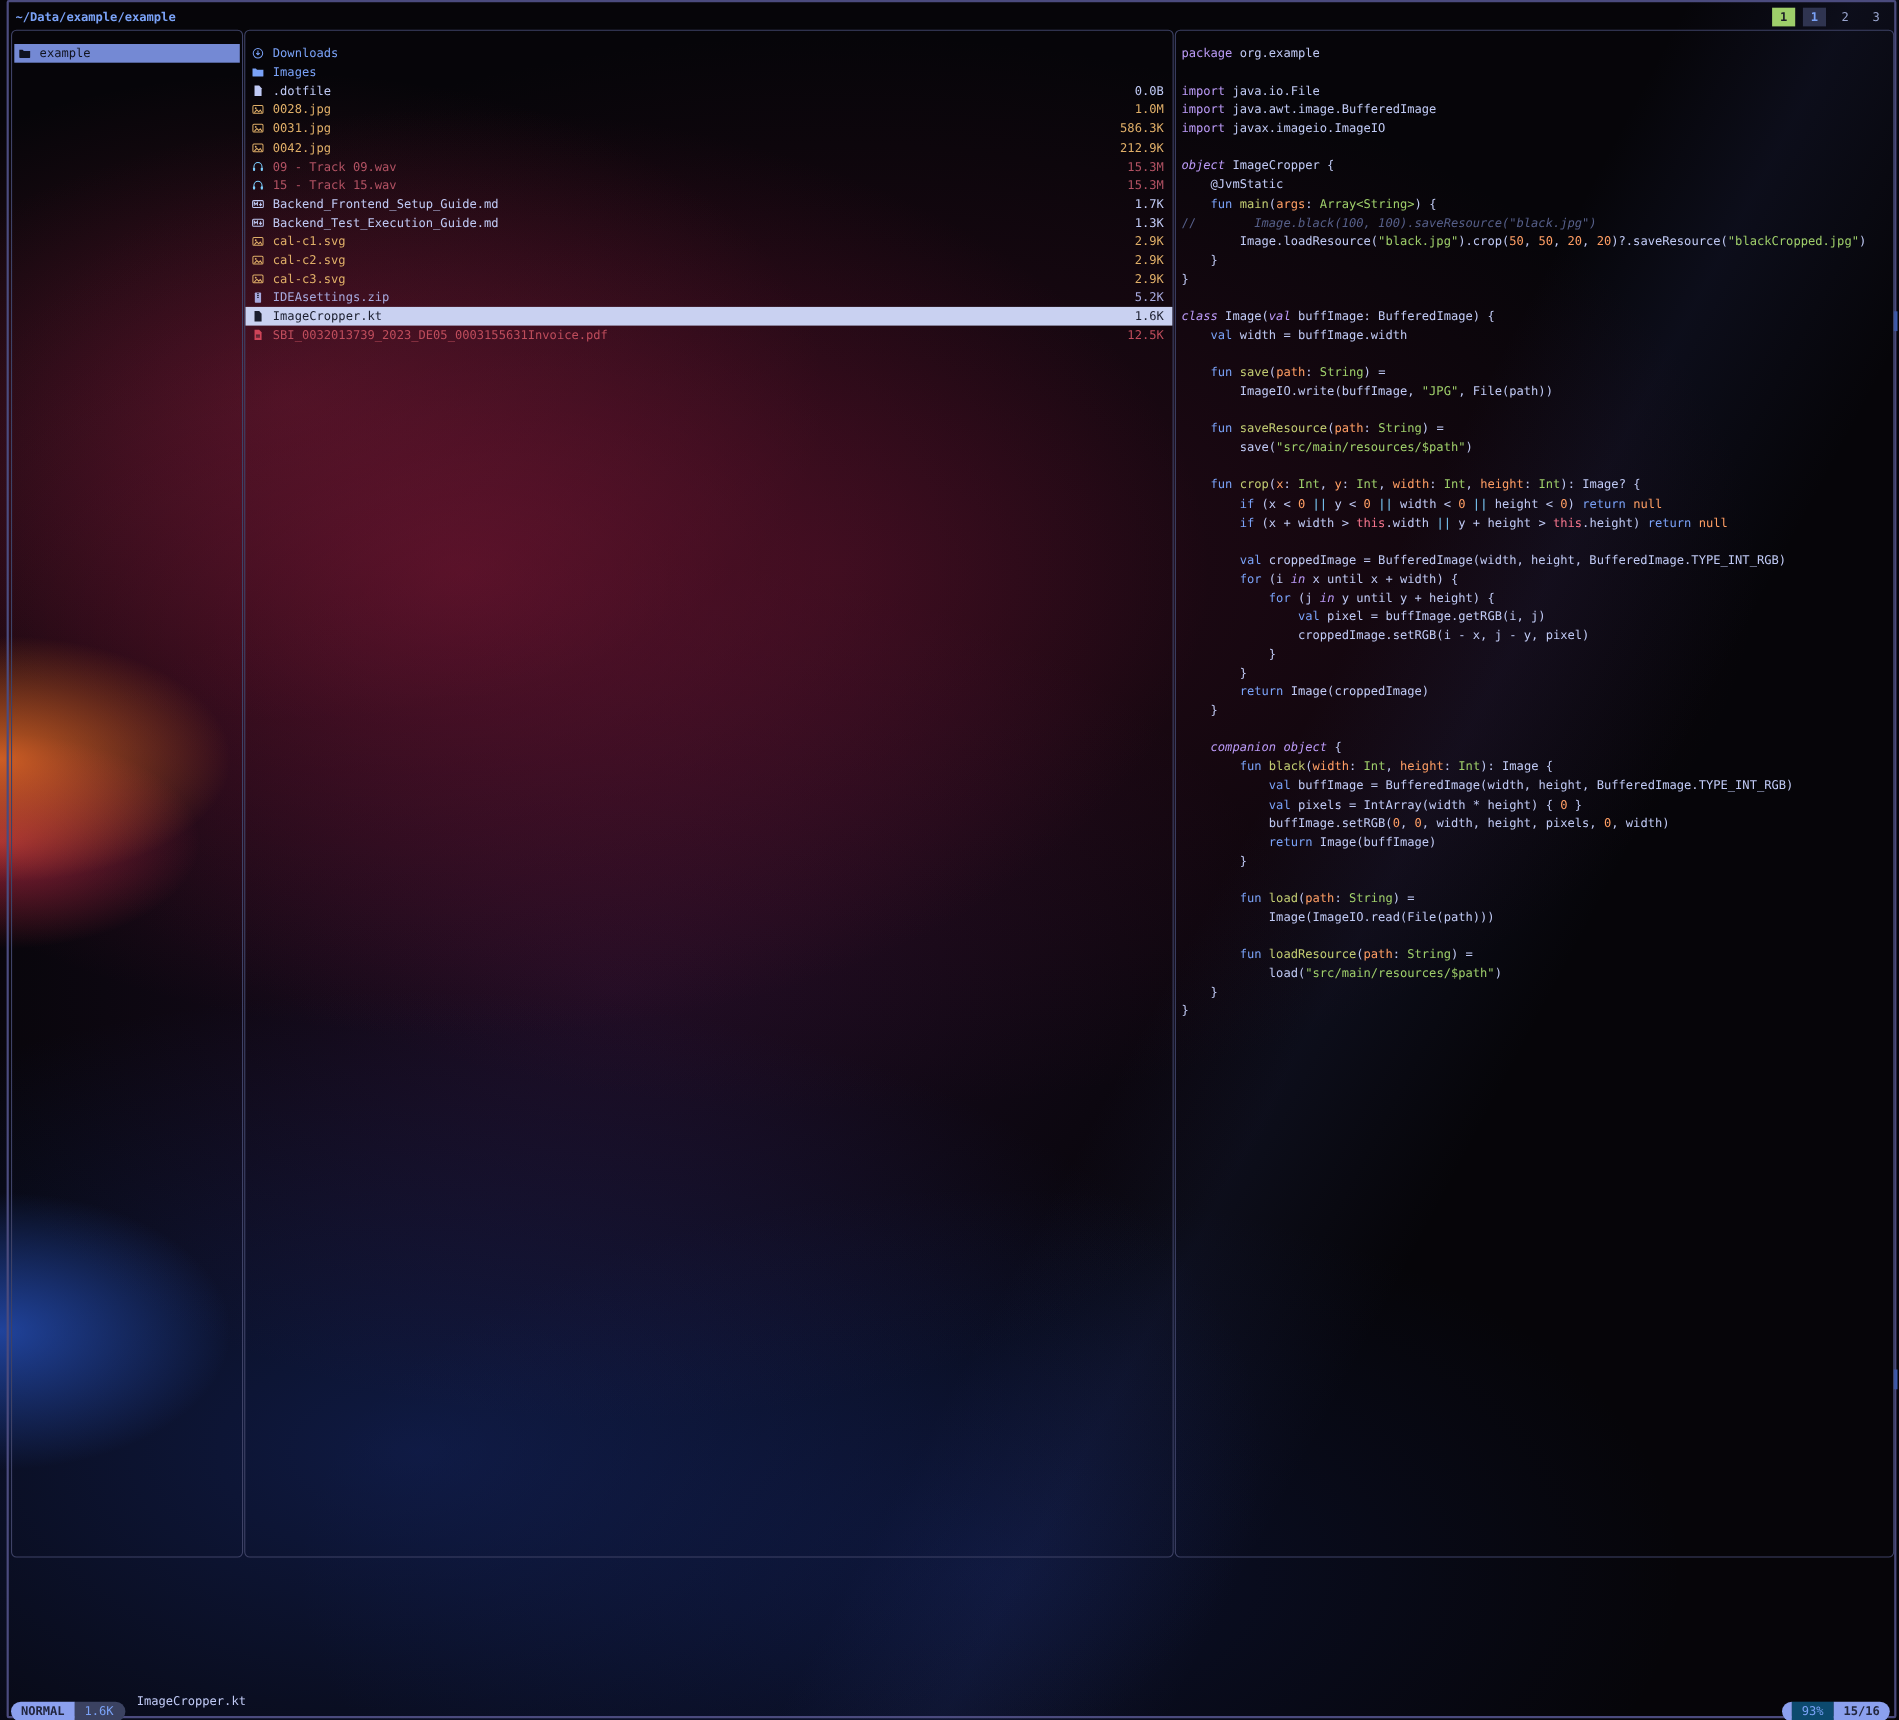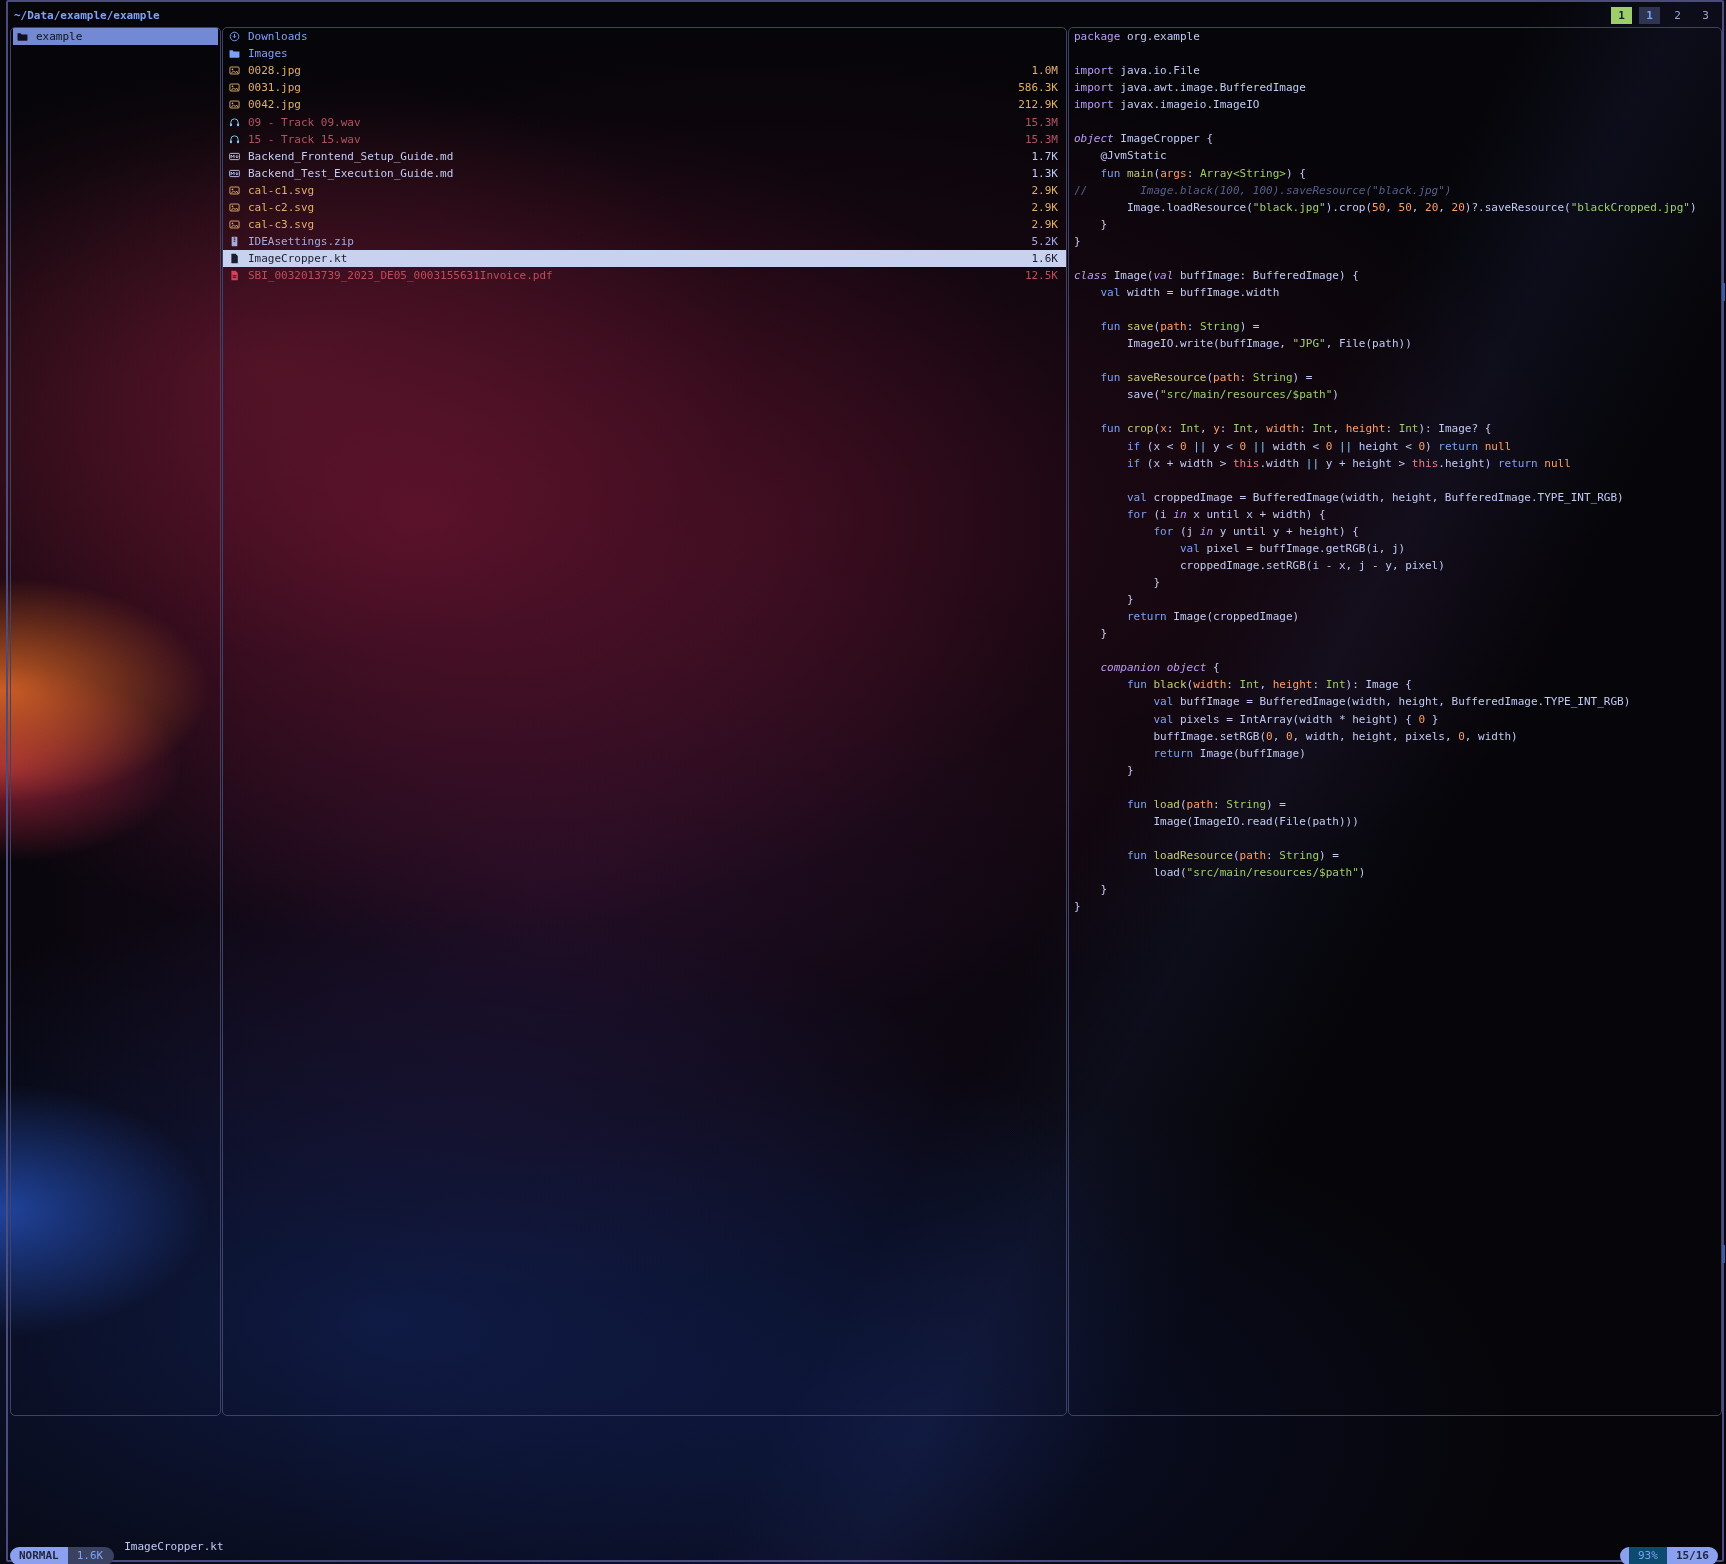--- a/index.html
+++ b/index.html
@@ -26,21 +26,21 @@
   
   .topbar{position:absolute;left:14px;top:6px;right:10px;height:18px;display:flex;align-items:center;}
   .cwd{color:#7aa2f7;font-weight:bold;white-space:pre;}
   .tabs{margin-left:auto;display:flex;gap:7px;align-items:center;}
   .badge{min-width:13px;height:17px;line-height:17px;text-align:center;padding:0 4px;}
   .badge.task{background:#9ece6a;color:#1a1b26;font-weight:bold;}
   .badge.tab-active{background:#2f3450;color:#7aa2f7;font-weight:bold;}
   .badge.tab{color:#9aa5ce;}
   
   .pane{position:absolute;top:27px;height:1389px;border:1px solid #3e4266;border-radius:5px;
-        box-sizing:border-box;overflow:hidden;}
+        box-sizing:border-box;overflow:hidden;padding-top:12px;}
   #pane-parent{left:10px;width:211px;}
   #pane-files{left:222px;width:845px;}
   #pane-preview{left:1068px;width:654px;}
   .row{height:17.1px;display:flex;align-items:center;white-space:pre;padding:0 8px 0 6px;}
   .row .icon{width:15px;flex:0 0 15px;display:inline-flex;align-items:center;margin-right:4px;}
   .row .icon svg{width:11px;height:11px;}
   .row .fname{overflow:hidden;flex:1 1 auto;}
   .row .fsize{margin-left:auto;padding-left:8px;}
   .row.dir{color:#7aa2f7;}
   .row.plain{color:#c0caf5;}
@@ -105,20 +105,23 @@
         </svg></span><span class="fname">example</span></div>
   </div>
 <div class="pane" id="pane-files">
     <div class="row dir"><span class="icon"><svg viewBox="0 0 12 12" fill="none" stroke="currentColor">
           <circle cx="6" cy="6" r="4.7"></circle>
           <path d="M6 3.2v4M4.3 5.7 6 7.4l1.7-1.7"></path>
         </svg></span><span class="fname">Downloads</span><span class="fsize"></span></div>
     <div class="row dir"><span class="icon"><svg viewBox="0 0 12 12">
           <path d="M.6 2.4h3.3l1.2 1.3h6.3v6.1a.7.7 0 0 1-.7.7H1.3a.7.7 0 0 1-.7-.7z" fill="currentColor"></path>
         </svg></span><span class="fname">Images</span><span class="fsize"></span></div>
+    <div class="row plain"><span class="icon"><svg viewBox="0 0 12 12">
+          <path d="M2.6.9h4.6L9.6 3.4v7.7H2.6z" fill="currentColor"></path>
+        </svg></span><span class="fname">.dotfile</span><span class="fsize">0.0B</span></div>
     <div class="row media"><span class="icon"><svg viewBox="0 0 12 12" fill="none" stroke="currentColor">
           <rect x="1" y="2.2" width="10" height="7.6" rx="1"></rect>
           <circle cx="3.8" cy="4.8" r=".9" fill="currentColor" stroke="none"></circle>
           <path d="M2.4 9.2l2.5-2.8 1.9 1.9 1.5-1.7 1.8 2.6"></path>
         </svg></span><span class="fname">0028.jpg</span><span class="fsize">1.0M</span></div>
     <div class="row media"><span class="icon"><svg viewBox="0 0 12 12" fill="none" stroke="currentColor">
           <rect x="1" y="2.2" width="10" height="7.6" rx="1"></rect>
           <circle cx="3.8" cy="4.8" r=".9" fill="currentColor" stroke="none"></circle>
           <path d="M2.4 9.2l2.5-2.8 1.9 1.9 1.5-1.7 1.8 2.6"></path>
         </svg></span><span class="fname">0031.jpg</span><span class="fsize">586.3K</span></div>

